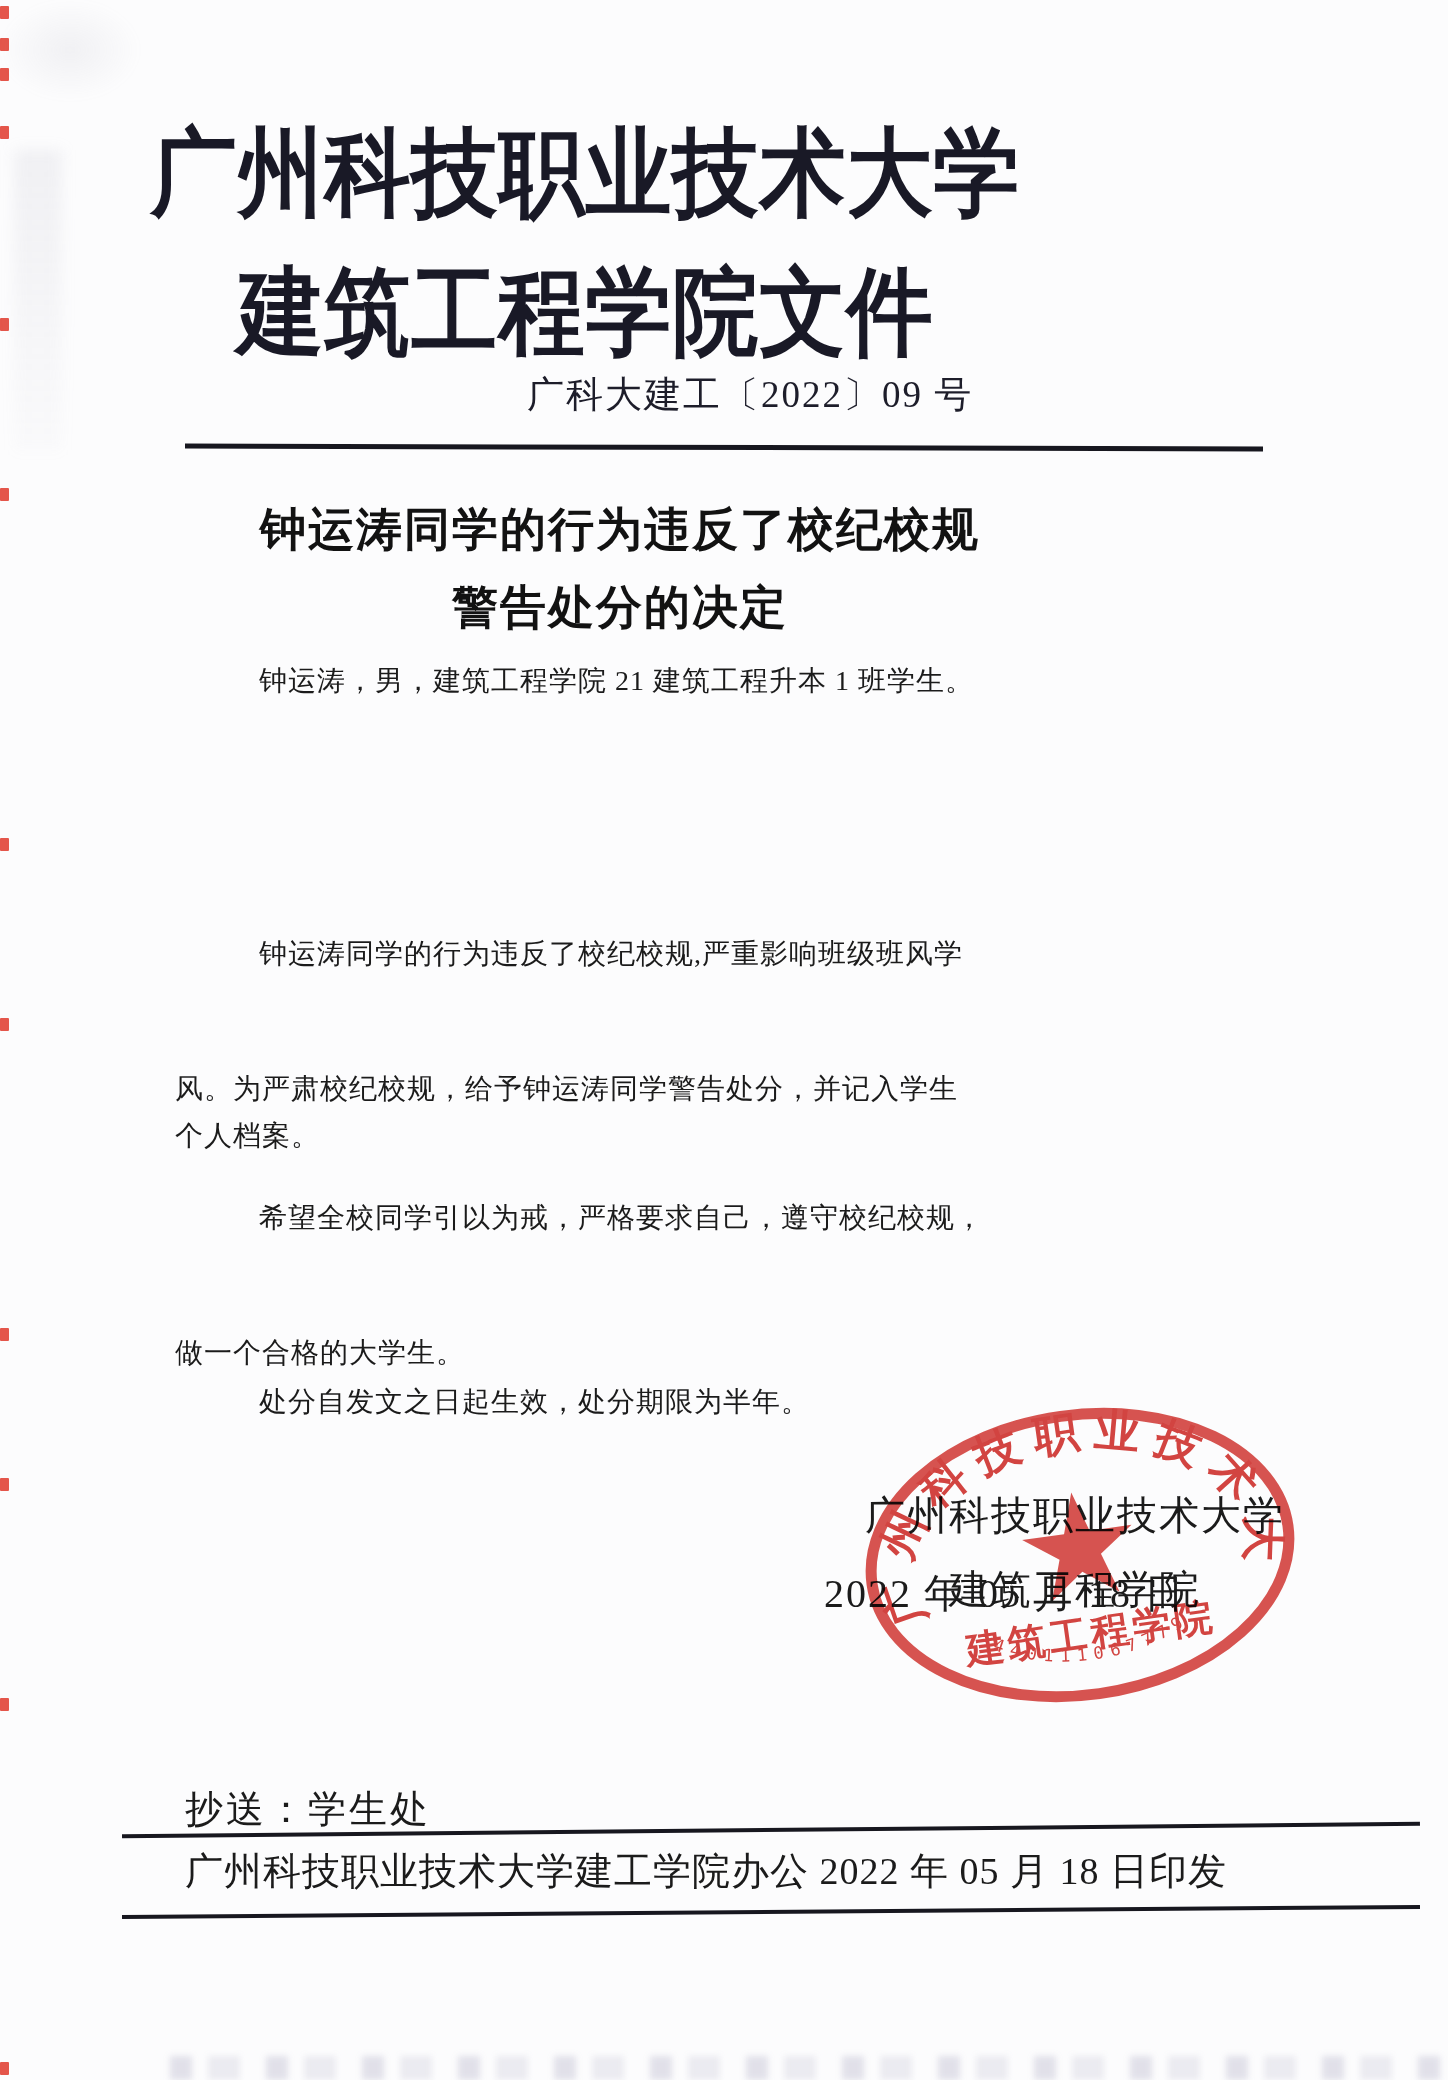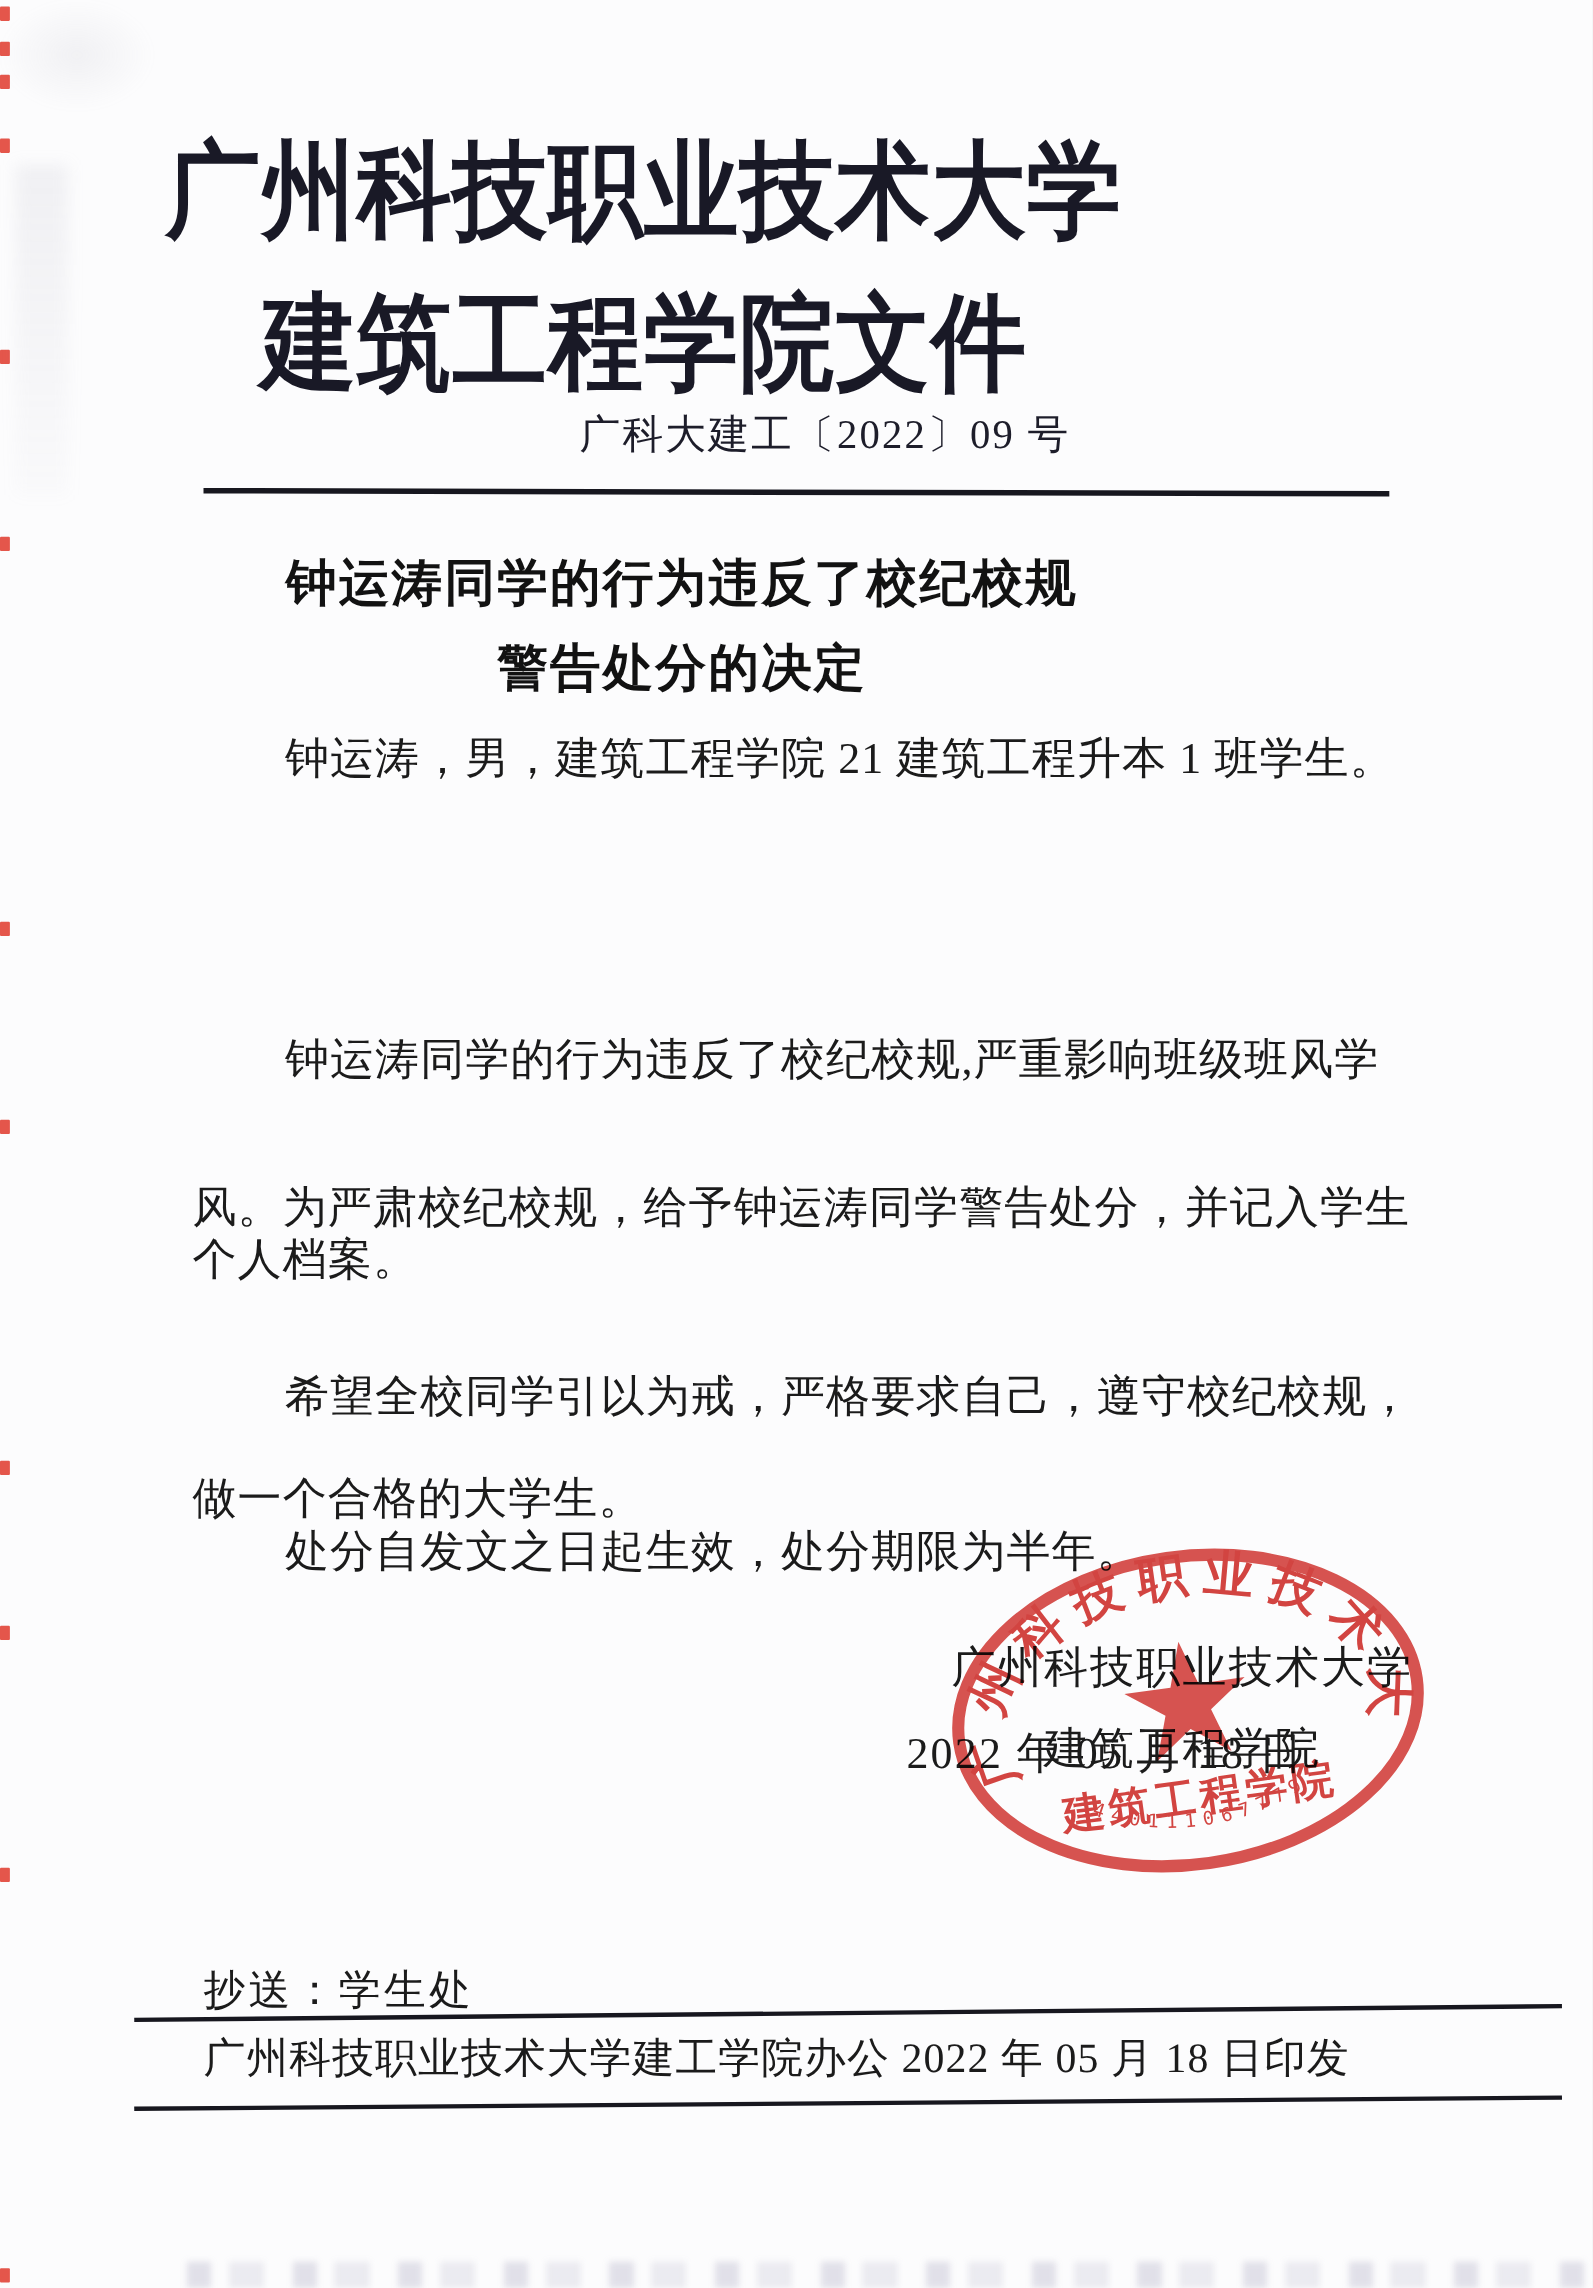--- a/index.html
+++ b/index.html
@@ -44,21 +44,21 @@
   .doc-title{
     position:absolute;top:490px;left:170px;width:900px;
     text-align:center;font-family:"Liberation Sans", sans-serif;
     font-weight:700;font-size:46px;line-height:78px;letter-spacing:2px;
     color:#121212;white-space:nowrap;z-index:2;
   }
 
   
   .body-line{
     position:absolute;left:175px;width:1110px;height:60px;
-    font-size:40px;letter-spacing:1px;white-space:nowrap;
+    font-size:28px;letter-spacing:1px;white-space:nowrap;
     color:#1b1b1b;z-index:2;
   }
   .indent{text-indent:84px;}
 
   
   .sig-line{
     position:absolute;text-align:center;font-size:40px;letter-spacing:2px;
     color:#1b1b1b;white-space:nowrap;z-index:2;
   }
   .sig-1{top:1488px;left:860px;width:430px;}
@@ -110,21 +110,21 @@
     <div>钟运涛同学的行为违反了校纪校规</div>
     <div>警告处分的决定</div>
   </div>
 
   <div class="body-line indent" style="top:662px">钟运涛，男，建筑工程学院 21 建筑工程升本 1 班学生。</div>
 
   <div class="body-line indent" style="top:935px">钟运涛同学的行为违反了校纪校规,严重影响班级班风学</div>
   <div class="body-line" style="top:1070px">风。为严肃校纪校规，给予钟运涛同学警告处分，并记入学生</div>
   <div class="body-line" style="top:1117px">个人档案。</div>
 
-  <div class="body-line indent" style="top:1242px">希望全校同学引以为戒，严格要求自己，遵守校纪校规，</div>
+  <div class="body-line indent" style="top:1199px">希望全校同学引以为戒，严格要求自己，遵守校纪校规，</div>
   <div class="body-line" style="top:1334px">做一个合格的大学生。</div>
 
   <div class="body-line indent" style="top:1383px">处分自发文之日起生效，处分期限为半年。</div>
 
   <div class="sig-line sig-1">广州科技职业技术大学</div>
   <div class="sig-line sig-2">建筑工程学院</div>
   <div class="sig-line sig-3">2022 年 05 月 18 日</div>
 
   <svg class="seal" viewBox="0 0 458 322">
     <g transform="rotate(-8 228 155)" fill="none">

